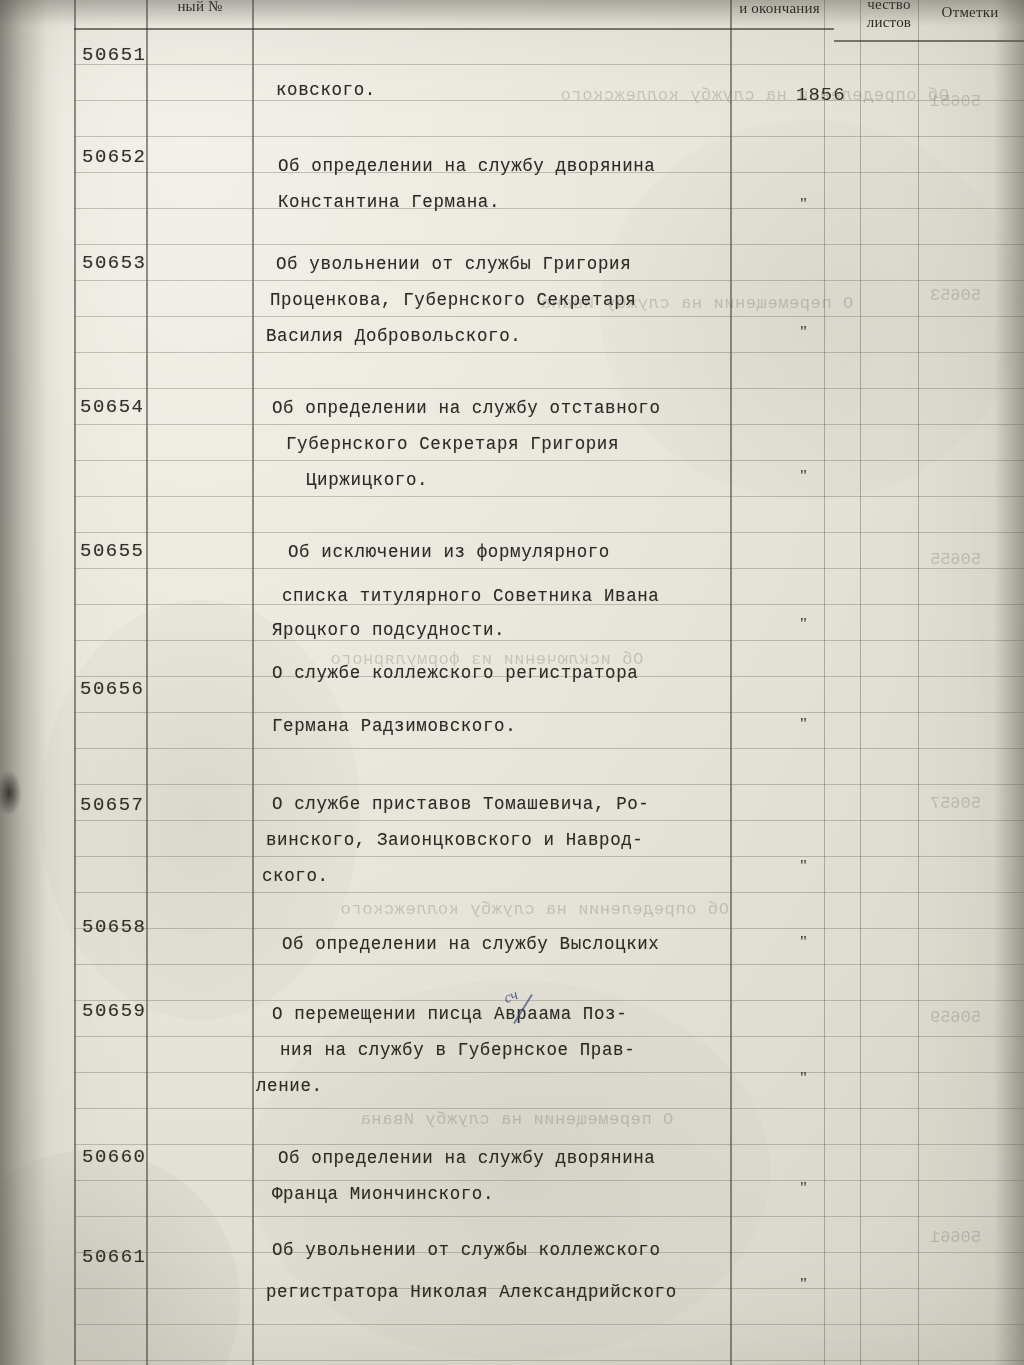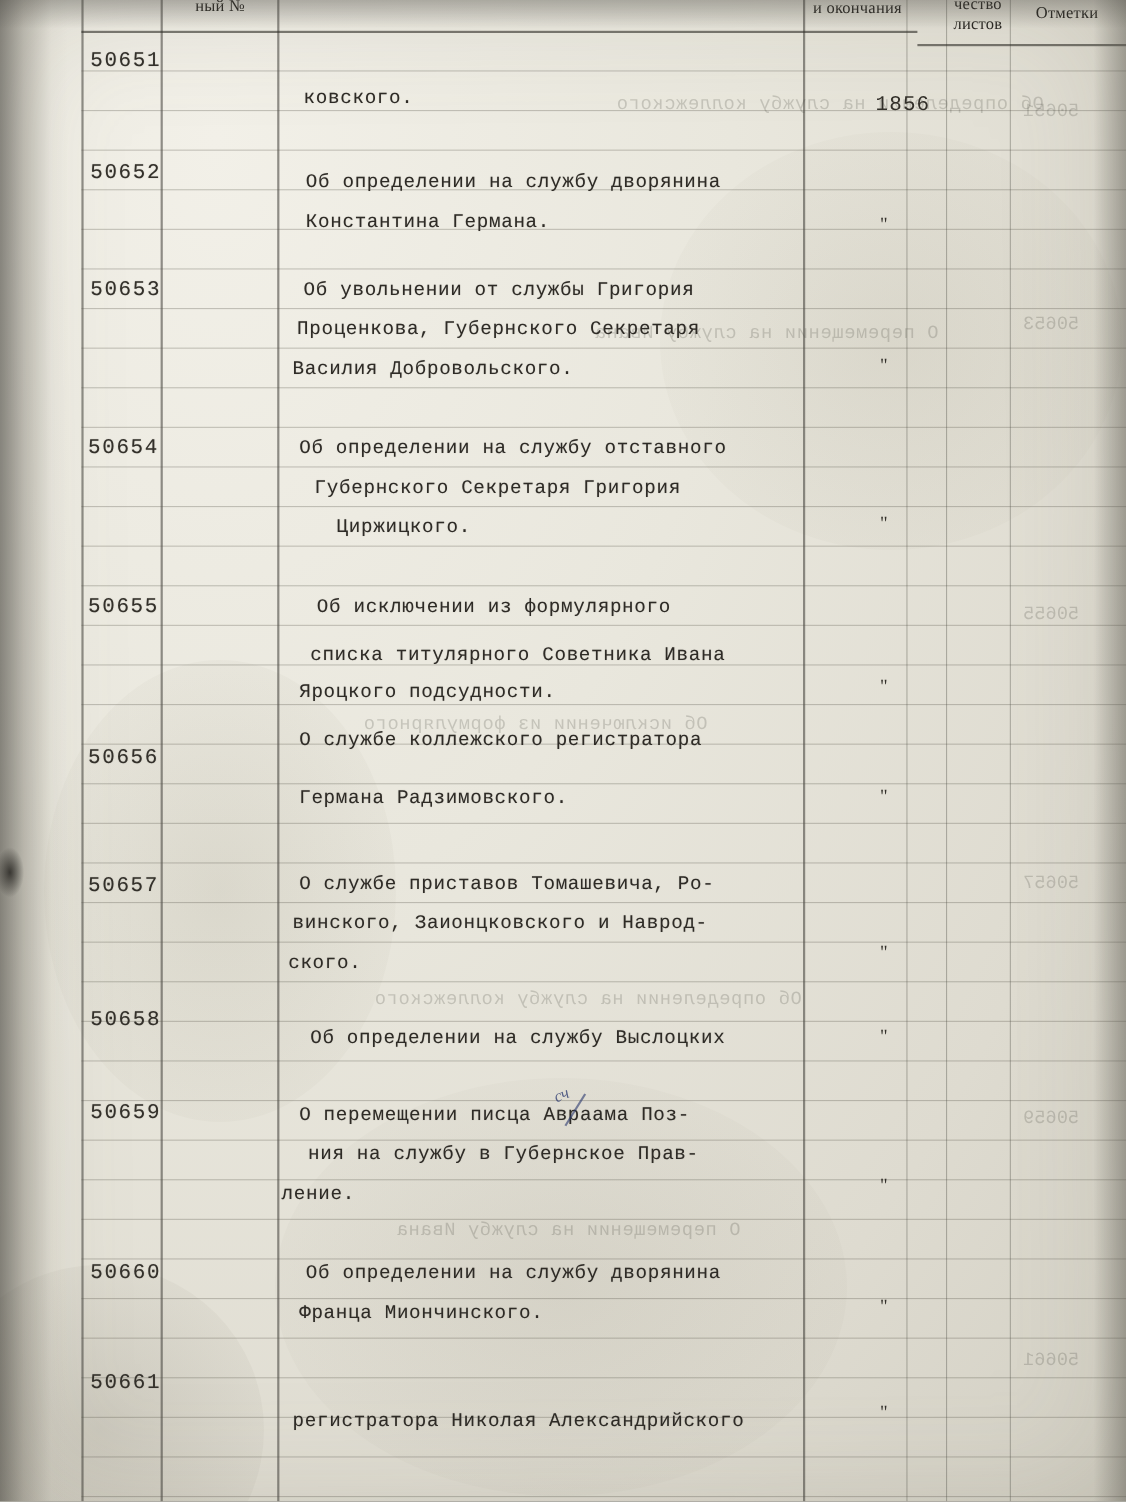--- a/index.html
+++ b/index.html
@@ -288,20 +288,21 @@
   <div class="ditto" style="left:800px; top:1068px;">"</div>
   <div class="annot" style="left:504px; top:988px;">сч</div>
   <div class="annot-stroke" style="left:506px; top:1008px;"></div>
 
   <div class="num" style="left:82px;  top:1146px;">50660</div>
   <div class="desc" style="left:278px; top:1148px;">Об определении на службу дворянина</div>
   <div class="desc" style="left:272px; top:1184px;">Франца Миончинского.</div>
   <div class="ditto" style="left:800px; top:1178px;">"</div>
 
   <div class="num" style="left:82px;  top:1246px;">50661</div>
+  <div class="desc" style="left:272px; top:1240px;">Об увольнении от службы коллежского</div>
   <div class="desc" style="left:266px; top:1282px;">регистратора Николая Александрийского</div>
   <div class="ditto" style="left:800px; top:1274px;">"</div>
 
   <div id="left-edge"></div>
   <div id="right-edge"></div>
   <div id="top-edge"></div>
   <div id="blob"></div>
 </div>
 
 </body></html>

